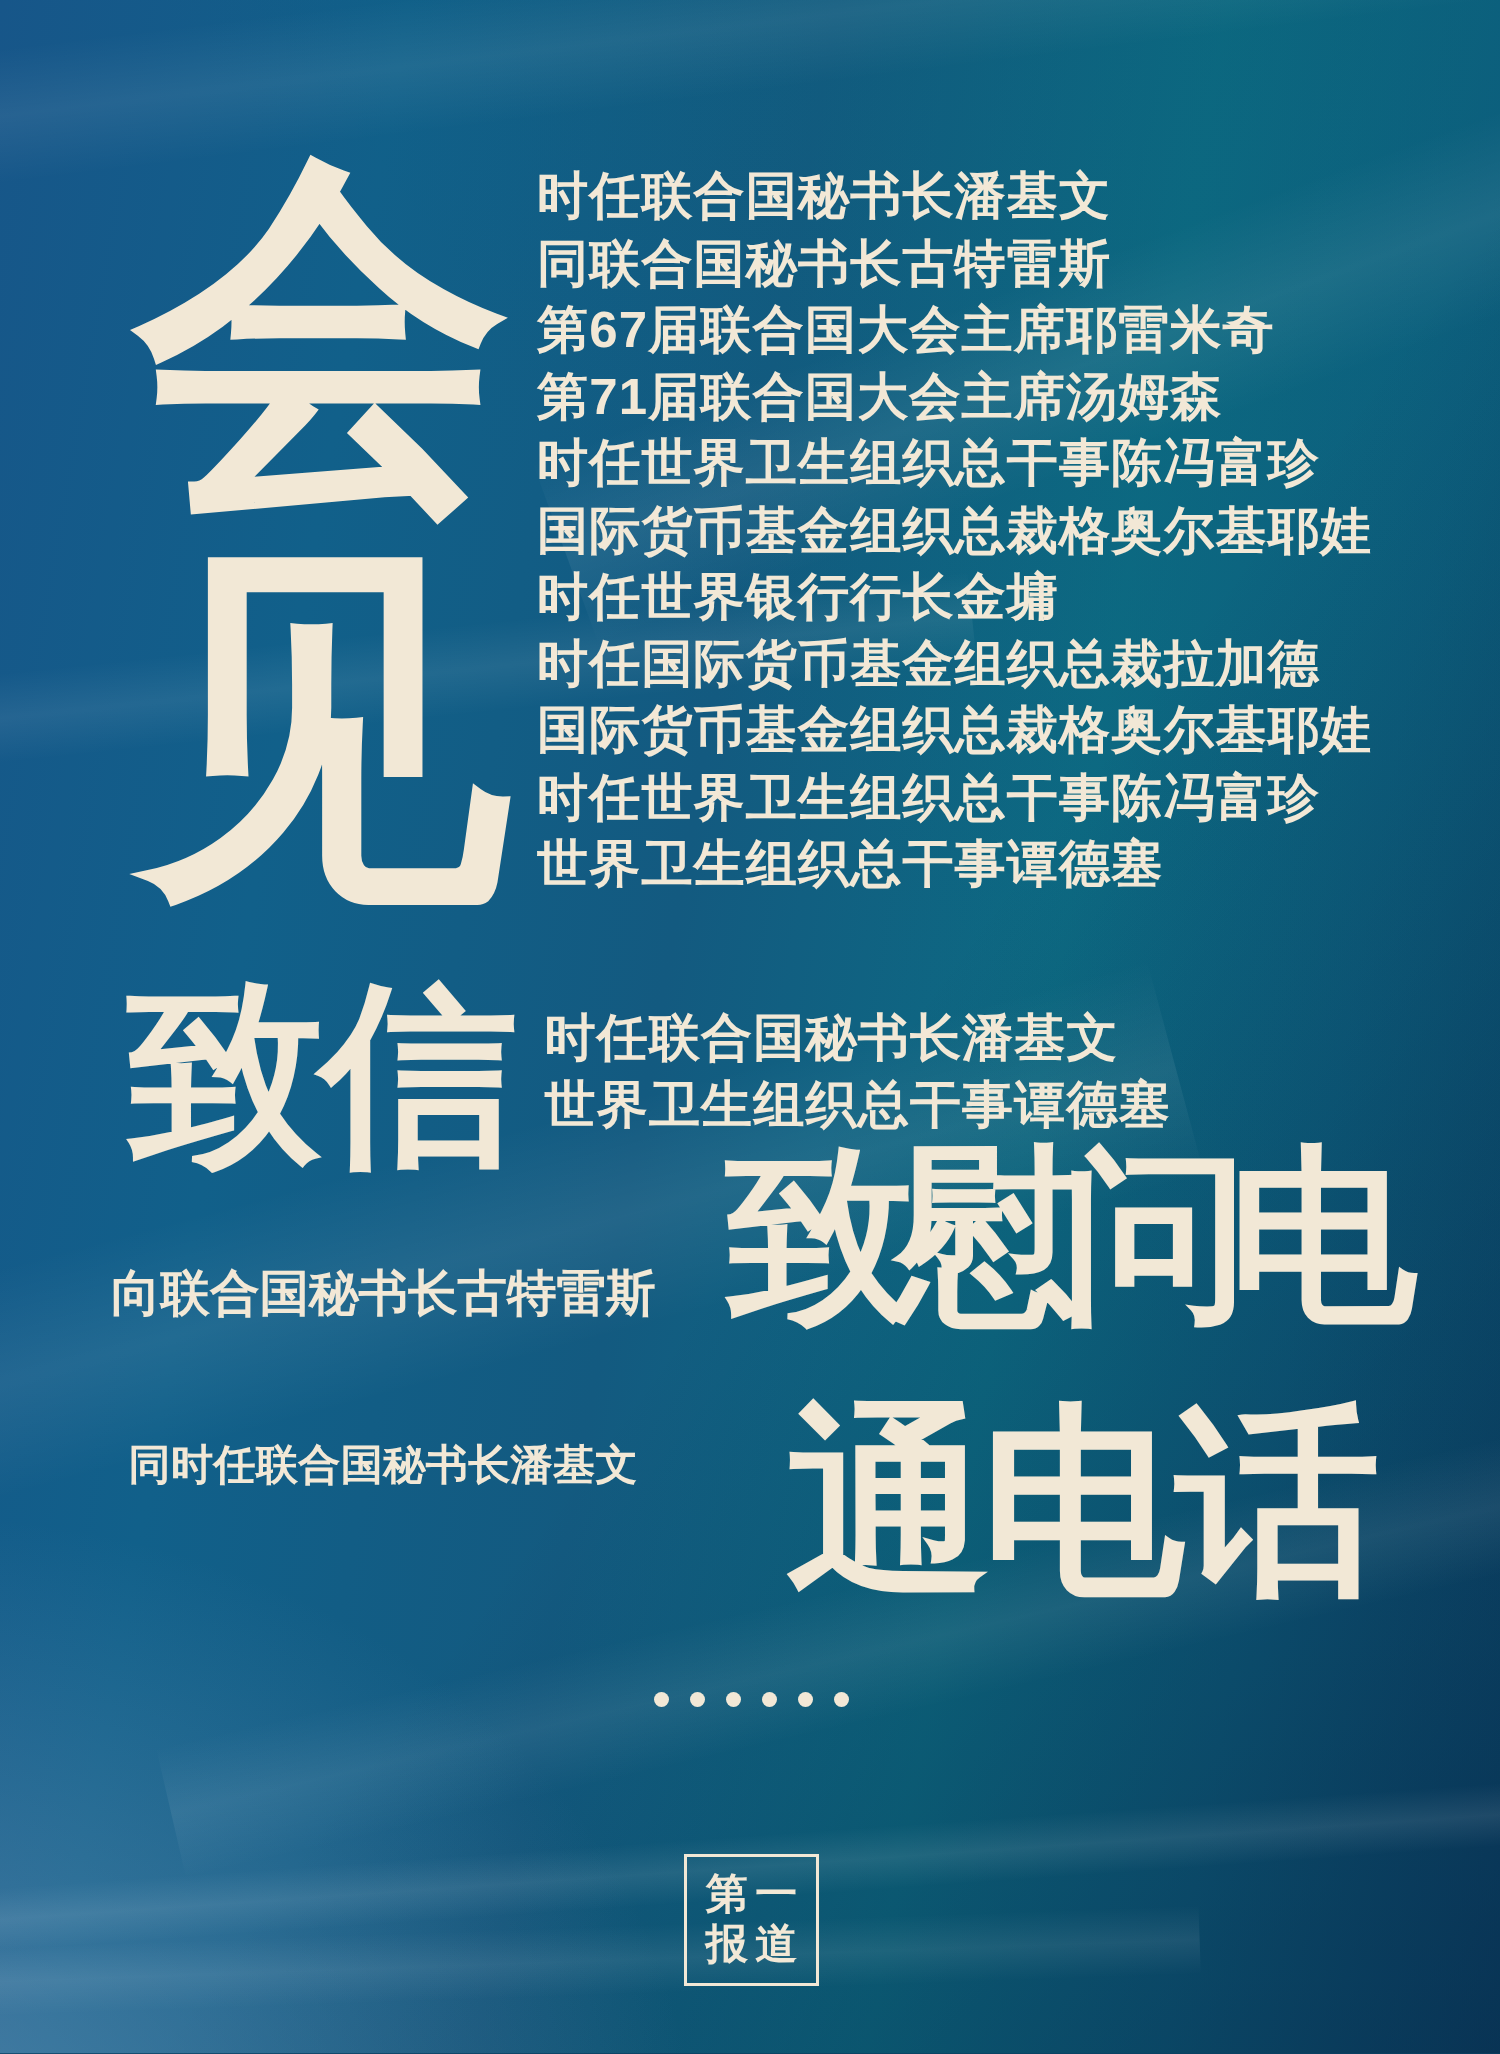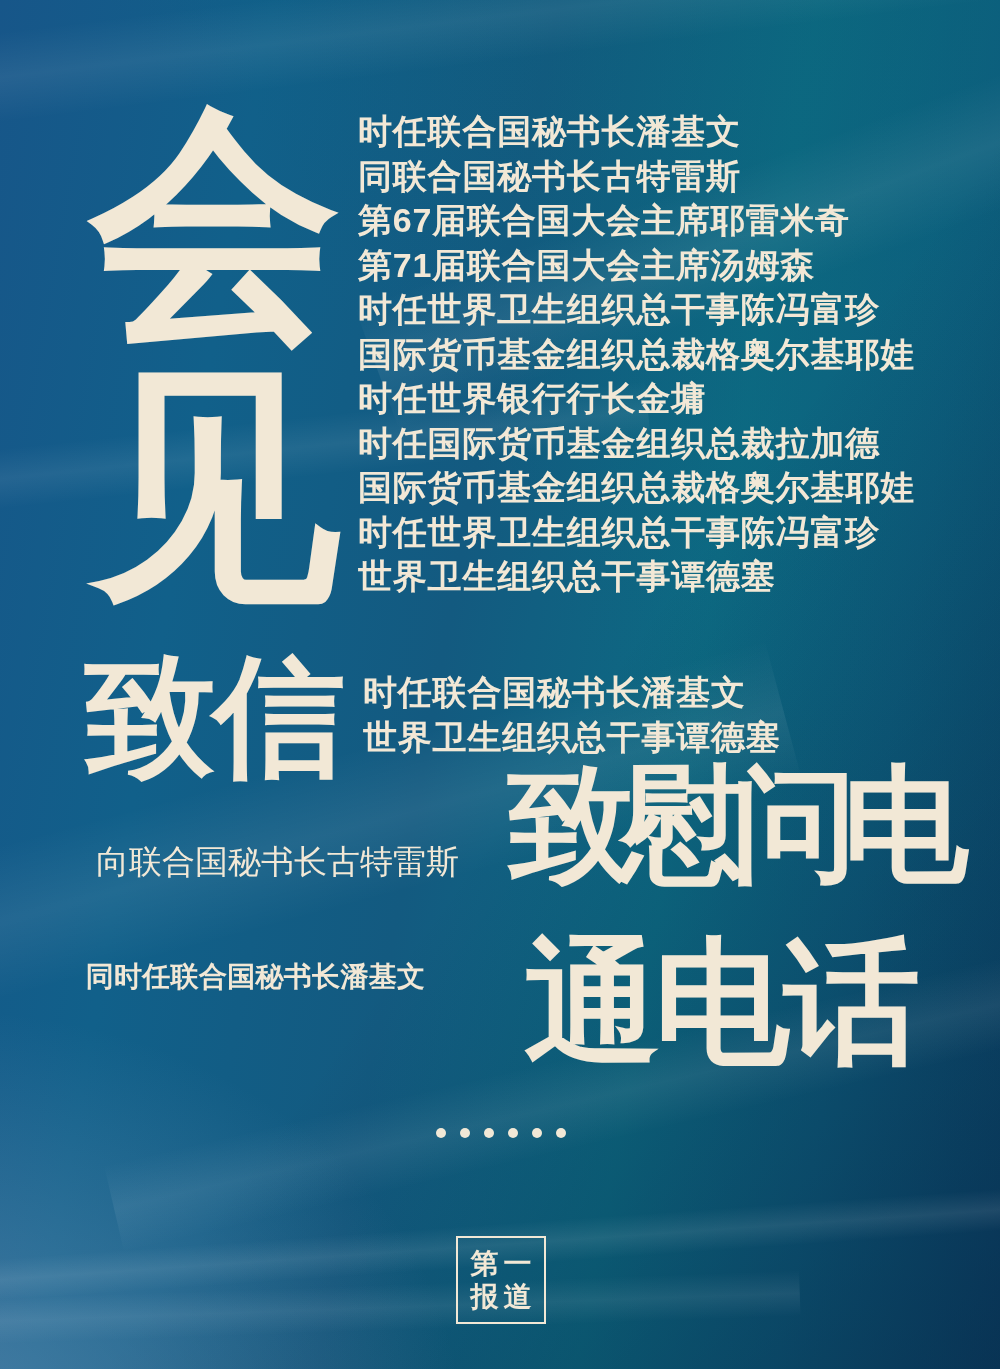--- a/index.html
+++ b/index.html
@@ -45,36 +45,36 @@
     white-space:nowrap;
   }
   .verb-meet {
     left:82px; top:96px; width:258px;
     font-size:250px; line-height:262px;
     text-align:right;
     white-space:normal;
     word-break:break-all;
   }
   .verb-letter { left:84px; top:652px; font-size:132px; letter-spacing:-3px; }
-  .verb-condolence { left:483px; top:763px; font-size:126px; letter-spacing:-14px;margin-left:24px; }
+  .verb-condolence { left:483px; top:763px; font-size:126px; letter-spacing:-14px; }
   .verb-phone { left:524px; top:935px; font-size:136px; letter-spacing:-6px; }
 
   .recipient-list {
     position:absolute;
     color:var(--text-cream);
     font-weight:bold;
     font-size:34px; line-height:44.5px;
     letter-spacing:0.8px;
     white-space:nowrap;
   }
   .list-meet { left:358px; top:109px; }
   .list-letter { left:363px; top:670px; }
   .label-condolence {
-    position:absolute; left:96px; top:840px;
-    color:var(--text-cream); font-weight:normal;
+    position:absolute; left:74px; top:840px;
+    color:var(--text-cream); font-weight:bold;
     font-size:33px; letter-spacing:0; white-space:nowrap;
   }
   .list-phone {
     position:absolute; left:85px; top:951px; width:341px;
     text-align:center;
     color:var(--text-cream); font-weight:bold;
     font-size:28px; line-height:52px; letter-spacing:0.3px;
     white-space:nowrap;
   }
 

